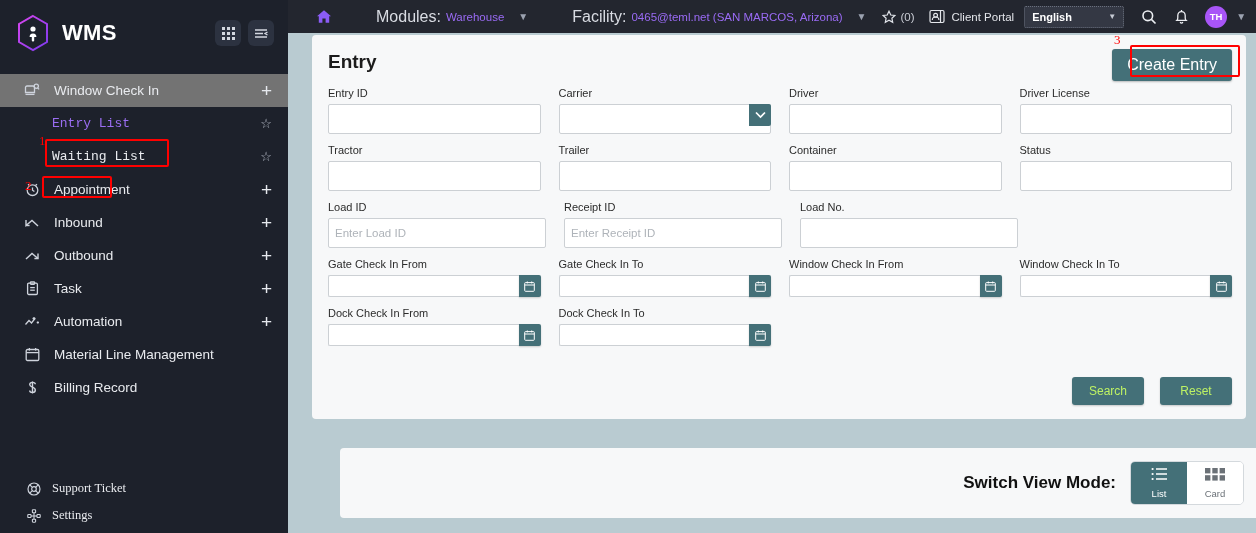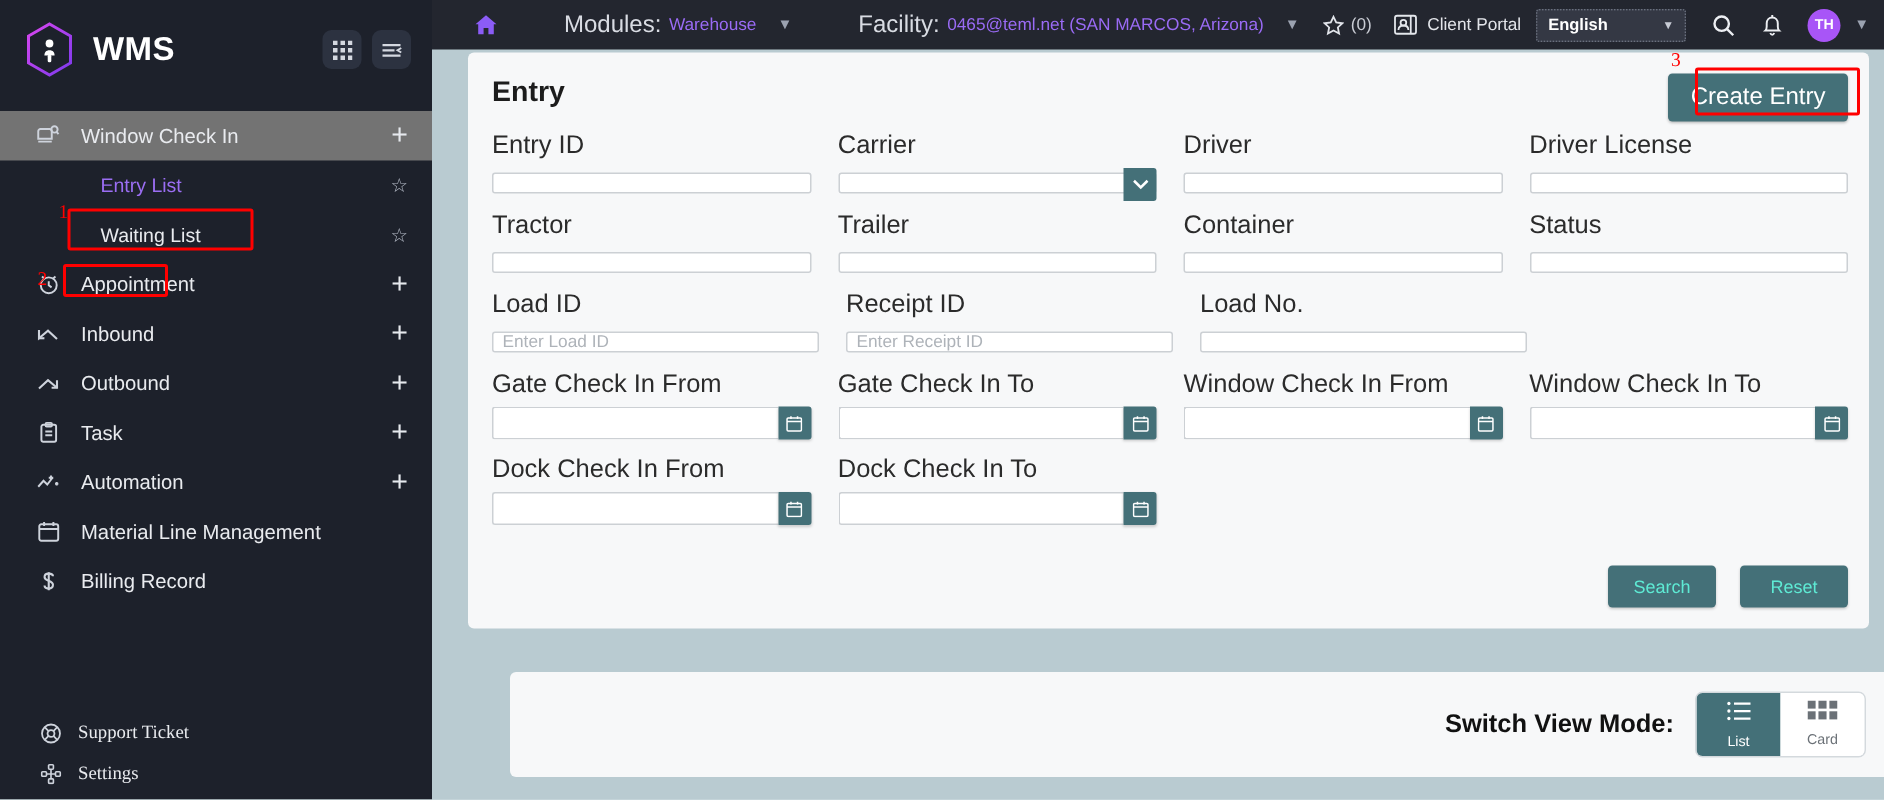--- a/index.html
+++ b/index.html
@@ -45,21 +45,21 @@
     justify-content: center; color: #ced3dc;
   }
   .nav-label {
     margin-left: 12px; font-size: 13.5px; color: #e9ebef; white-space: nowrap;
   }
   .nav-plus {
     margin-left: auto; font-size: 19px; line-height: 1; color: #e6e9ee; font-weight: 300;
   }
   .nav-star { margin-left: auto; font-size: 13px; color: #b6bcc8; }
   .sub-item { padding-left: 52px; height: 33px; }
-  .sub-item .nav-label { margin-left: 15px; font-size: 13px; }
+  .sub-item .nav-label { margin-left: 0; font-size: 13px; font-family: Liberation Mono, monospace; }
   .sub-item.selected .nav-label { color: #9b6ef3; }
 
   .nav-bottom { position: absolute; bottom: 4px; left: 0; right: 0; }
   .nav-bottom .nav-item { height: 27px; padding-left: 25px; font-family: Liberation Serif, serif; }
   .nav-bottom .nav-label { font-size: 12.5px; margin-left: 10px; }
   .nav-bottom .nav-ico { width: 17px; flex: 0 0 17px; }
 
   
   #main { flex: 1 1 auto; height: 533px; background: #b9cbd1; position: relative; }
 
@@ -108,23 +108,23 @@
     border: none; border-radius: 3px; padding: 7px 15px; cursor: pointer;
     box-shadow: 0 1px 2px rgba(0,0,0,.25);
   }
 
   .form-grid {
     position: absolute; left: 16px; top: 52px; right: 14px;
   }
   .frow { display: flex; gap: 18px; margin-bottom: 10px; }
   .fcell { width: 218px; }
   .fcell.empty { visibility: hidden; }
-  .flabel { font-size: 17px; color: #2b2b2b; margin-bottom: 5px; }
+  .flabel { font-size: 11px; color: #2b2b2b; margin-bottom: 5px; }
   .finput {
-    width: 100%; height: 14px; background: #fff;
+    width: 100%; height: 30px; background: #fff;
     border: 1px solid #ccd0d4; border-radius: 2px;
     font-size: 11.5px; padding: 0 6px; color: #222;
     font-family: "Liberation Sans", sans-serif;
   }
   .finput::placeholder { color: #aeb3b9; }
   .fselect-wrap { position: relative; width: 100%; }
   .fselect-btn {
     position: absolute; right: 0; top: 0; width: 22px; height: 22px;
     background: #447078; border-radius: 0 2px 2px 0;
     display: flex; align-items: center; justify-content: center; cursor: pointer;
@@ -140,21 +140,21 @@
   .fdate-btn {
     width: 22px; height: 22px; background: #447078; border-radius: 0 2px 2px 0;
     display: flex; align-items: center; justify-content: center; cursor: pointer;
     box-shadow: 0 1px 2px rgba(0,0,0,.18);
   }
 
   .form-actions {
     position: absolute; right: 14px; bottom: 14px; display: flex; gap: 16px;
   }
   .act-btn {
-    background: #447078; color: #5eead4; border: none; border-radius: 3px;
+    background: #447078; color: #bef264; border: none; border-radius: 3px;
     font-size: 12px; padding: 7px 0; width: 72px; cursor: pointer;
     box-shadow: 0 1px 2px rgba(0,0,0,.2);
     font-family: "Liberation Sans", sans-serif;
   }
 
   
   #view-card {
     left: 24px; top: 448px; width: 934px; height: 70px;
     display: flex; align-items: center; justify-content: flex-end;
     padding-right: 30px;

